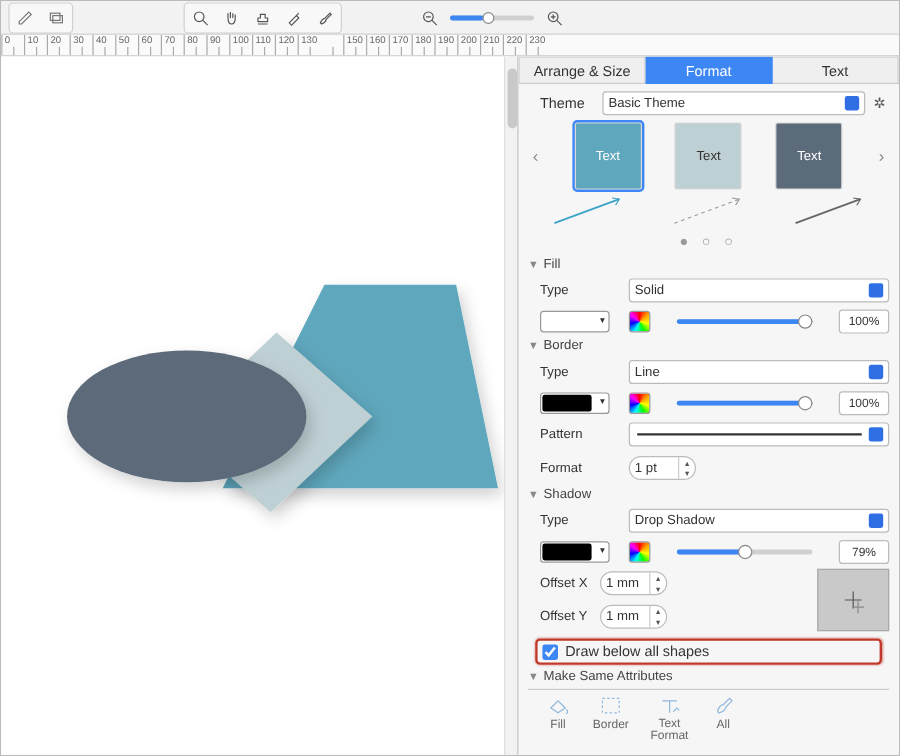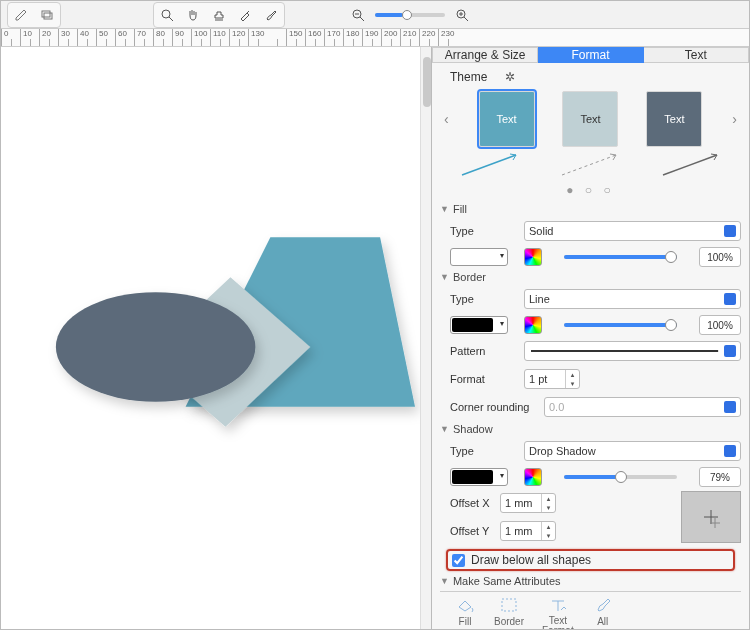--- a/index.html
+++ b/index.html
@@ -57,21 +57,21 @@
   .disclosure { color:#888; font-size:9px; }
 
   .theme-row { display:flex; align-items:center; gap:4px; padding-left: 10px; margin-bottom: 6px; }
   .styles { display:flex; align-items:center; justify-content: space-between; padding: 0 2px; }
   .style-card { width: 56px; height: 56px; display:flex; align-items:center; justify-content:center; font-size:11px; border:1px solid #d8d8d8; border-radius:2px; cursor:pointer; }
   .style-card.sel { outline: 2px solid #3d87f5; }
   .style-arrows { color:#888; font-size:14px; padding: 0 2px; cursor:pointer; }
   .line-previews { display:flex; justify-content:space-around; margin-top:4px; height:28px; }
   .page-dots { text-align:center; color:#999; margin: 4px 0 6px 0; letter-spacing: 4px; }
 
-  .num { width: 56px; padding-right: 6px; position: relative; }
+  .num { width: 56px; padding-right: 6px; position: relative; border-radius: 10px; }
   .spin { position:absolute; right:0; top:0; bottom:0; width:14px; border-left:1px solid #ccc; display:flex; flex-direction:column; }
   .spin div { flex:1; display:flex; align-items:center; justify-content:center; font-size:7px; color:#555; }
 
   .shadow-preview { width: 60px; height: 52px; background:#c9c9c9; border:1px solid #aaa; display:flex; align-items:center; justify-content:center; color:#555; font-size:14px; margin-left:auto; }
 
   .highlight-box { border: 2px solid #c0392b; border-radius: 4px; padding: 2px 4px; margin: 2px 6px 4px 6px; display:flex; align-items:center; gap:6px; box-shadow: 0 0 2px rgba(192,57,43,.6); }
   input[type=checkbox] { accent-color:#3d87f5; }
 
   .footer { border-top:1px solid #ccc; padding:4px 4px 2px 4px; }
   .footer-icons { display:flex; gap:18px; justify-content:flex-start; padding-left:10px; }
@@ -270,20 +270,24 @@
       <div class="tabs">
         <div class="tab">Arrange &amp; Size</div>
         <div class="tab active">Format</div>
         <div class="tab">Text</div>
       </div>
 
       <div class="panel">
 
         <div class="theme-row">
           <label class="lbl" style="width:48px; padding-left:0">Theme</label>
+          <div class="select">
+              <span>Basic Theme</span>
+              <span class="arrows">▴▾</span>
+            </div>
           <div class="gear-icon">✲</div>
         </div>
 
         <div class="styles">
           <div class="style-arrows">‹</div>
           <div class="style-card sel" style="background:#5ea7bd;color:#fff">Text</div>
           <div class="style-card" style="background:#bfd0d4">Text</div>
           <div class="style-card" style="background:#5c6b7a;color:#fff">Text</div>
           <div class="style-arrows">›</div>
         </div>
@@ -360,27 +364,20 @@
         <div class="row">
           <label class="lbl">Format</label>
           <div class="num">
               <span>1 pt</span>
               <div class="spin">
                 <div>▴</div>
                 <div>▾</div>
               </div>
             </div>
         </div>
-        <div class="row">
-          <label class="lbl" style="width:100px">Corner rounding</label>
-          <div class="select" style="color:#aaa">
-              <span>0.0</span>
-              <span class="arrows" style="color:#ccc">▴▾</span>
-            </div>
-        </div>
 
         <div class="section-hdr">
             <span class="disclosure">▼</span>
             <span>Shadow</span>
           </div>
         <div class="row">
           <label class="lbl">Type</label>
           <div class="select">
               <span>Drop Shadow</span>
               <span class="arrows">▴▾</span>

